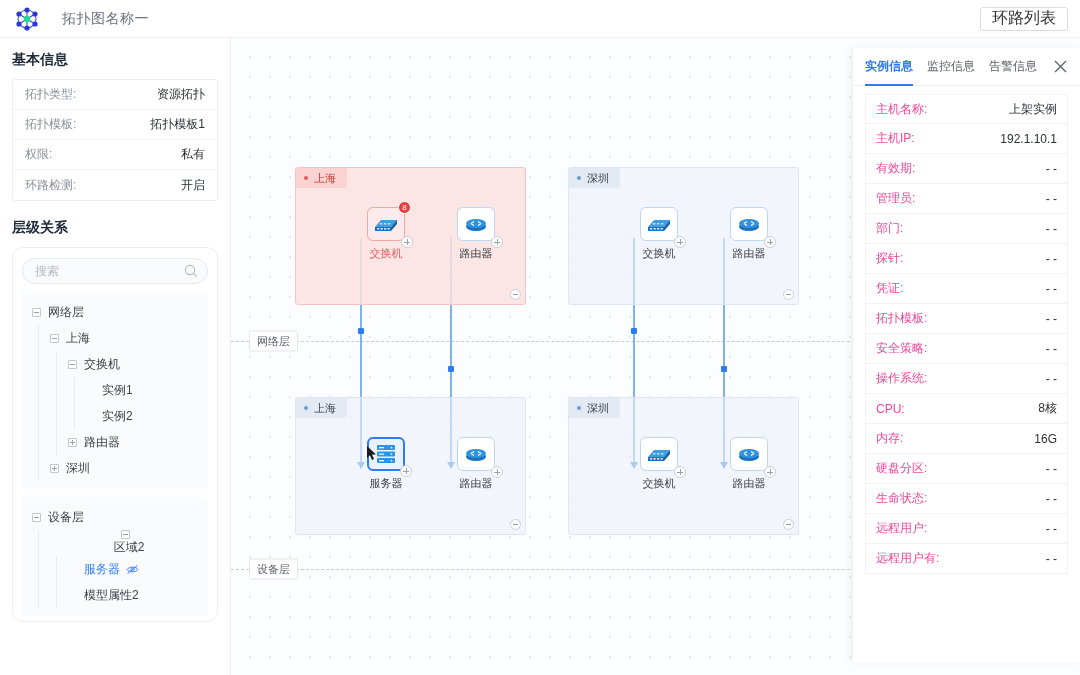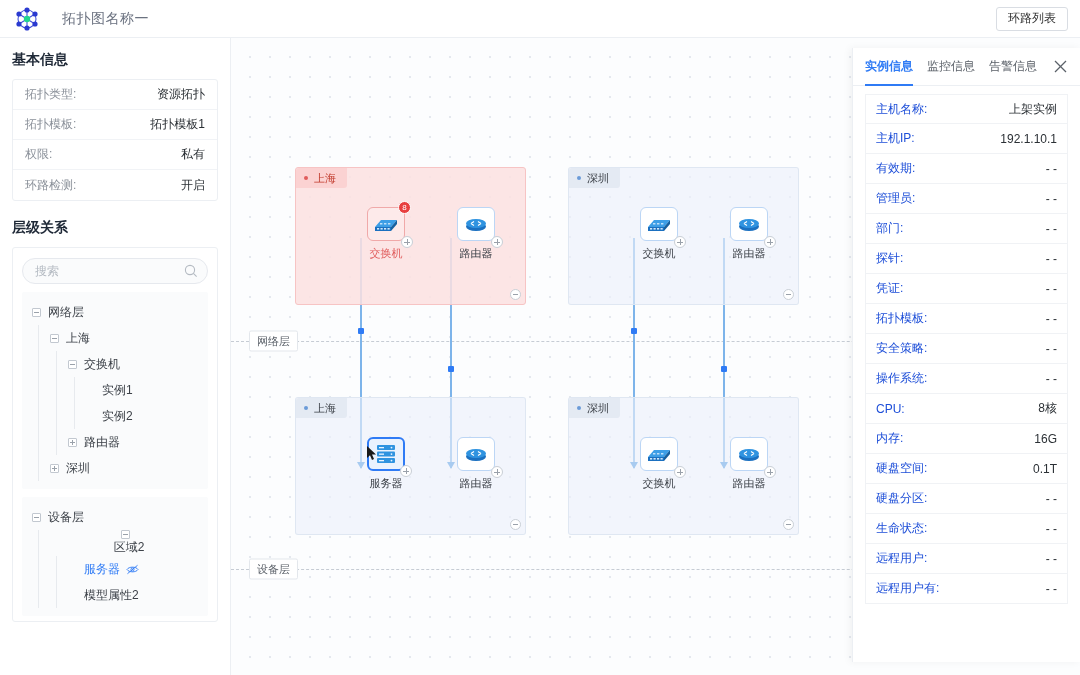--- a/index.html
+++ b/index.html
@@ -18,21 +18,21 @@
     display: flex; align-items: center;
   }
   .logo-wrap { margin-left: 12px; width: 30px; height: 30px; display:flex; align-items:center; justify-content:center; }
   .app-title {
     margin-left: 20px; font-size: 14px; color: #6b7280; letter-spacing: .5px;
   }
   .header-spacer { flex: 1; }
   .loop-btn {
     margin-right: 12px; height: 24px; padding: 0 11px;
     border: 1px solid #d9dde3; border-radius: 3px; background: #fff;
-    font-size: 12px; color: #333; display: flex; align-items: center;
+    font-size: 16px; color: #333; display: flex; align-items: center;
     cursor: pointer;
   }
 
   
   .sidebar {
     position: absolute; top: 38px; left: 0; width: 231px; height: 637px;
     background: #fff; border-right: 1px solid #eceff3;
     overflow: hidden;
   }
   .section-title {
@@ -46,21 +46,21 @@
   .info-row {
     display: flex; align-items: center; justify-content: space-between;
     height: 30px; padding: 0 12px; border-bottom: 1px solid #f1f3f6;
     font-size: 12px;
   }
   .info-row:last-child { border-bottom: none; }
   .info-label { color: #8a9099; }
   .info-value { color: #2b3035; }
 
   .tree-card {
-    margin: 0 12px; border: 1px solid #eceff3; border-radius: 3px;
+    margin: 0 12px; border: 1px solid #eceff3; border-radius: 11px;
     background: #fff; height: 375px; padding: 10px 9px 0 9px;
   }
   .search-box {
     position: relative; height: 26px; border: 1px solid #e6e9ee;
     border-radius: 13px; background: #fafbfc; display: flex; align-items: center;
   }
   .search-box input {
     border: none; outline: none; background: transparent;
     font-size: 12px; color: #444; padding: 0 26px 0 12px; width: 100%;
     font-family: "Liberation Sans", sans-serif;
@@ -227,21 +227,21 @@
     position: absolute; right: 12px; top: 11px; width: 15px; height: 15px;
     cursor: pointer;
   }
   .detail-list { padding: 8px 12px 0 12px; }
   .detail-row {
     display: flex; align-items: center; justify-content: space-between;
     height: 30px; border: 1px solid #f0f2f5; border-top: none;
     padding: 0 10px; font-size: 12px;
   }
   .detail-row:first-child { border-top: 1px solid #f0f2f5; }
-  .detail-key { color: #1d4ed8; }
+  .detail-key { color: #ec4899; }
   .detail-val { color: #2b3035; }
 </style>
 </head>
 <body>
 
 <div class="header">
   <div class="logo-wrap">
     <svg width="26" height="26" viewBox="0 0 26 26">
       <g stroke="#3f4fd8" stroke-width="1.1" fill="none">
         <line x1="13" y1="13" x2="13" y2="4"></line>
@@ -656,24 +656,20 @@
       </div>
       <div class="detail-row">
         <span class="detail-key">CPU:</span>
         <span class="detail-val">8核</span>
       </div>
       <div class="detail-row">
         <span class="detail-key">内存:</span>
         <span class="detail-val">16G</span>
       </div>
       <div class="detail-row">
-        <span class="detail-key">硬盘空间:</span>
-        <span class="detail-val">0.1T</span>
-      </div>
-      <div class="detail-row">
         <span class="detail-key">硬盘分区:</span>
         <span class="detail-val">- -</span>
       </div>
       <div class="detail-row">
         <span class="detail-key">生命状态:</span>
         <span class="detail-val">- -</span>
       </div>
       <div class="detail-row">
         <span class="detail-key">远程用户:</span>
         <span class="detail-val">- -</span>

